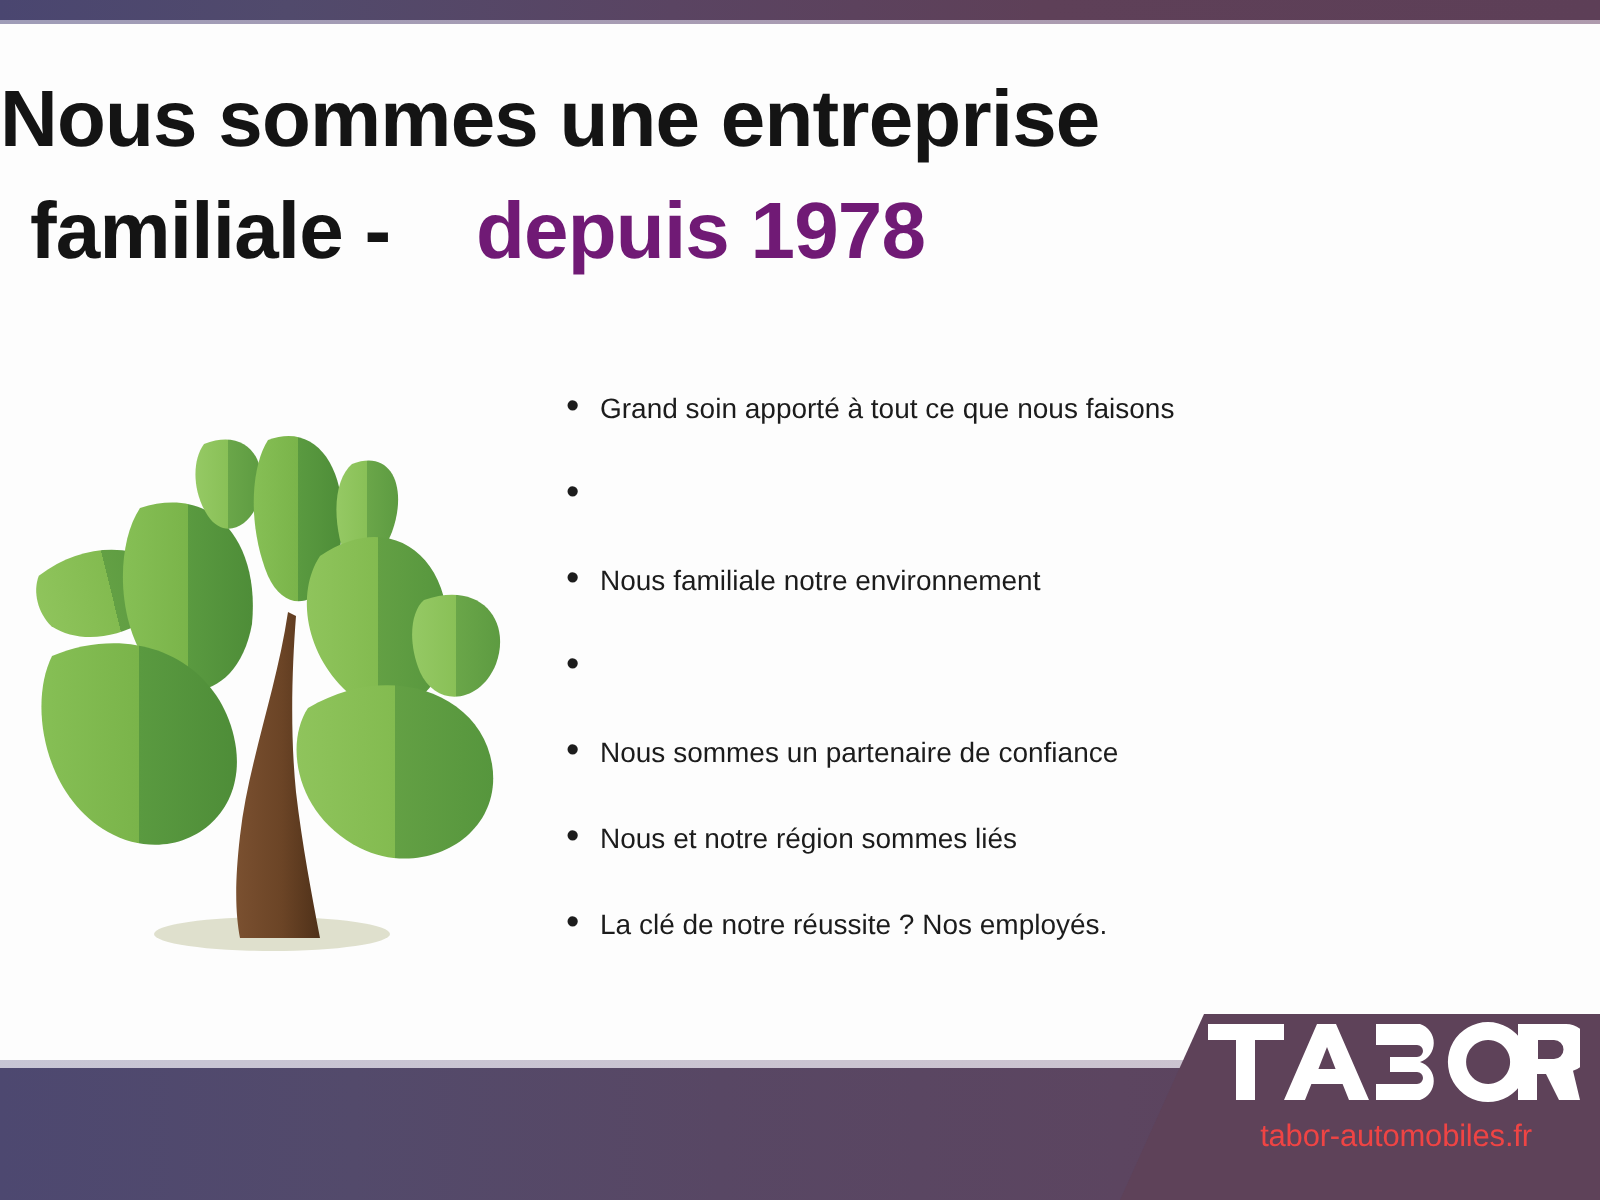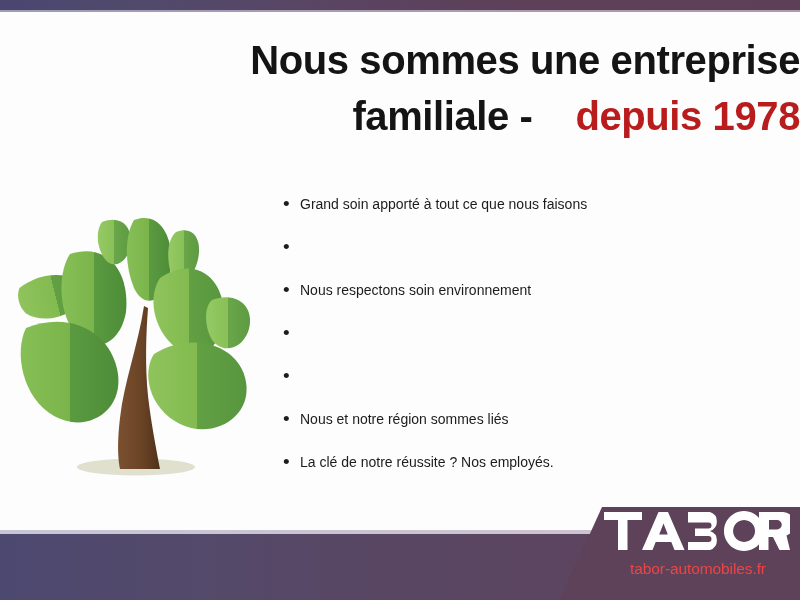--- a/index.html
+++ b/index.html
@@ -38,32 +38,32 @@
     background: linear-gradient(90deg, #8e8bab 0%, #9b8aa4 55%, #a0899f 100%);
     opacity: .85;
   }
 
   
   .title-block {
     position: absolute;
     left: 0;
     top: 32px;
     width: 800px;
-    text-align: right;
+    text-align: left;
   }
   .title-line {
     font-size: 40px;
     font-weight: 700;
     letter-spacing: -0.4px;
     line-height: 56px;
     color: #141414;
     white-space: nowrap;
   }
   .title-accent {
-    color: #b91c1c;
+    color: #701a75;
   }
   .title-dash {
     color: #141414;
     margin-left: 15px;
   }
 
   
   .tree-art {
     position: absolute;
     left: 8px;
@@ -219,27 +219,28 @@
   <div class="bullets">
     <div class="bullet-row">
       <span class="bullet-dot">•</span>
       <span class="bullet-text">Grand soin apporté à tout ce que nous faisons</span>
     </div>
     <div class="bullet-row">
       <span class="bullet-dot">•</span>
     </div>
     <div class="bullet-row">
       <span class="bullet-dot">•</span>
-      <span class="bullet-text">Nous respectons soin environnement</span>
-    </div>
-    <div class="bullet-row">
-      <span class="bullet-dot">•</span>
-    </div>
-    <div class="bullet-row">
-      <span class="bullet-dot">•</span>
+      <span class="bullet-text">Nous familiale notre environnement</span>
+    </div>
+    <div class="bullet-row">
+      <span class="bullet-dot">•</span>
+    </div>
+    <div class="bullet-row">
+      <span class="bullet-dot">•</span>
+      <span class="bullet-text">Nous sommes un partenaire de confiance</span>
     </div>
     <div class="bullet-row">
       <span class="bullet-dot">•</span>
       <span class="bullet-text">Nous et notre région sommes liés</span>
     </div>
     <div class="bullet-row">
       <span class="bullet-dot">•</span>
       <span class="bullet-text">La clé de notre réussite ? Nos employés.</span>
     </div>
   </div>

